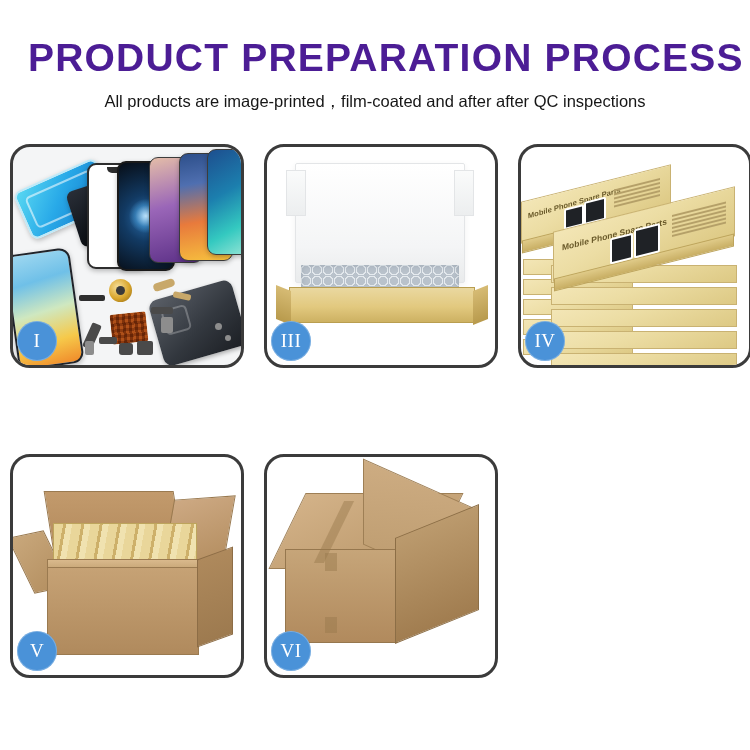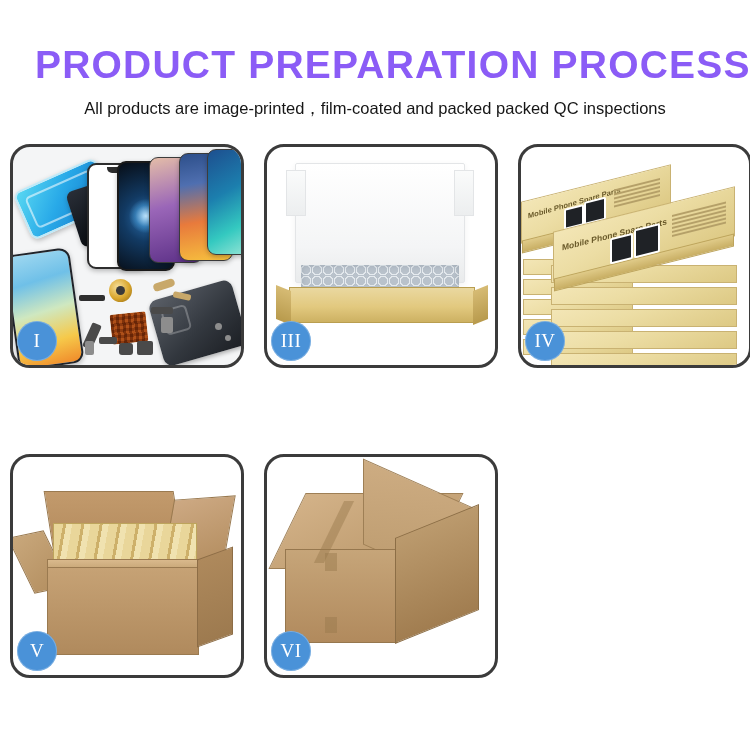--- a/index.html
+++ b/index.html
@@ -6,22 +6,22 @@
   body{
     width:750px;height:750px;background:#ffffff;
     font-family:"Liberation Sans","DejaVu Sans",sans-serif;
     overflow:hidden;position:relative;
   }
   .page{width:750px;height:750px;position:relative;}
 
   
   .header{width:100%;text-align:center;padding-top:30px;box-sizing:border-box;}
   .title{
-    font-size:39px;font-weight:700;color:#8b5cf6;letter-spacing:1.2px;
-    line-height:1;margin:15px;white-space:nowrap;
+    font-size:39px;font-weight:700;color:#4c1d95;letter-spacing:1.2px;
+    line-height:1;margin:8px;white-space:nowrap;
     font-family:"Liberation Sans","DejaVu Sans",sans-serif;
     padding-left:20px;
   }
   .subtitle{
     font-size:16.5px;color:#161616;margin:16px 0 0 0;line-height:1;
     white-space:nowrap;font-family:"Liberation Sans","DejaVu Sans",sans-serif;
   }
 
   
   .grid{
@@ -244,21 +244,21 @@
   }
   .tape{position:absolute;background:rgba(150,120,75,.45);}
 </style>
 </head>
 <body>
 
 <div class="page">
 
   <div class="header">
     <h1 class="title">PRODUCT PREPARATION PROCESS</h1>
-    <p class="subtitle">All products are image-printed，film-coated and packed packed QC inspections</p>
+    <p class="subtitle">All products are image-printed，film-coated and after after QC inspections</p>
   </div>
 
   <div class="grid">
 
     <div class="panel p1">
       <div class="scene">
         <div class="ph adh"></div>
         <div class="ph scr-dark"></div>
         <div class="ph ph-white"></div>
         <div class="ph ph-dark"></div>

